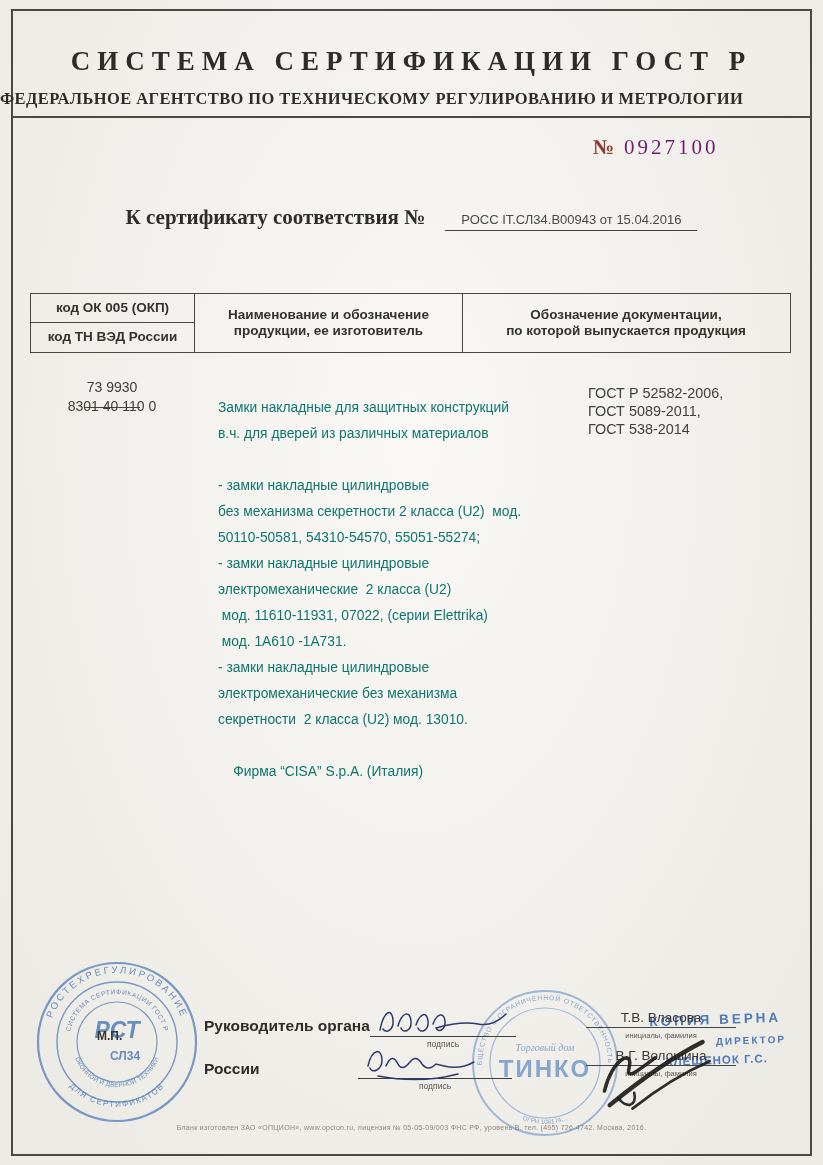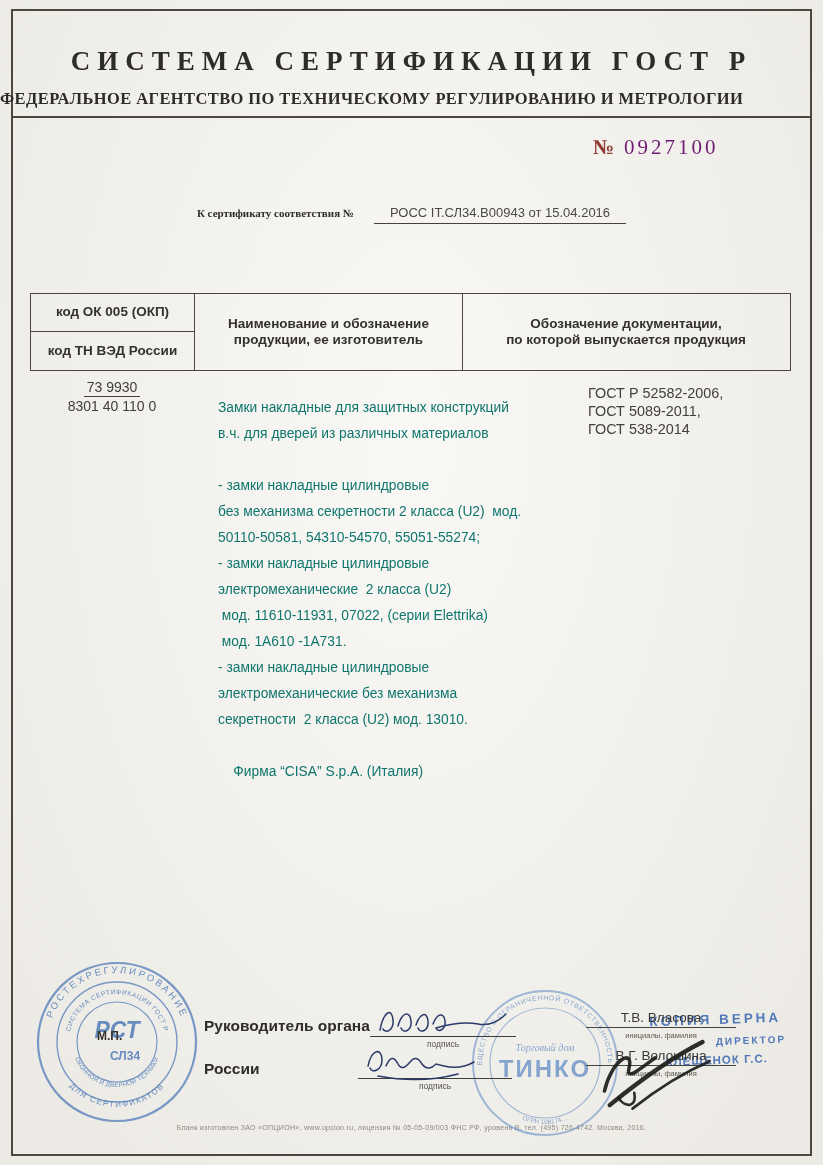--- a/index.html
+++ b/index.html
@@ -18,40 +18,40 @@
   .header-rule{left:11px;right:11px;top:116px;height:2px;background:#4b4842;}
 
   .doc-number{left:593px;top:135px;font-size:21px;letter-spacing:2px;white-space:nowrap;}
   .doc-number .pref{font-family:"Liberation Serif",serif;font-weight:bold;color:#8f3c32;margin-right:8px;}
   .doc-number .val{font-family:Liberation Serif, serif;color:#701a75;letter-spacing:3px;text-align:center;}
 
   .appendix-title{left:0;right:0;top:166px;text-align:center;font-weight:bold;font-size:23px;
              letter-spacing:3px;color:#2f2d29;}
 
   .cert-line{left:0;right:0;top:205px;display:flex;justify-content:center;align-items:baseline;}
-  .cert-line .lbl{font-family:"Liberation Serif",serif;font-weight:bold;font-size:11px;color:#2f2d29;margin-right:20px;}
+  .cert-line .lbl{font-family:"Liberation Serif",serif;font-weight:bold;font-size:21px;color:#2f2d29;margin-right:20px;}
   .cert-line .val{font-size:13px;color:#4b4945;border-bottom:1.5px solid #45423c;padding:0 16px 3px 16px;}
 
   .scope{left:0;right:0;top:243px;text-align:center;font-weight:bold;font-size:15.5px;
          line-height:19px;color:#2f2d29;}
 
   
-  .tbl{left:30px;top:293px;width:761px;height:78px;border:1.6px solid #4a473f;box-sizing:border-box;}
+  .tbl{left:30px;top:293px;width:761px;height:60px;border:1.6px solid #4a473f;box-sizing:border-box;}
   .tbl .col{position:absolute;top:0;height:100%;box-sizing:border-box;}
   .tbl .c1{left:0;width:164px;border-right:1.6px solid #4a473f;}
   .tbl .c2{left:164px;width:268px;border-right:1.6px solid #4a473f;}
   .tbl .c3{left:432px;width:326px;}
   .tbl .c1a{position:absolute;left:0;top:0;width:100%;height:50%;border-bottom:1.6px solid #4a473f;box-sizing:border-box;}
   .tbl .c1b{position:absolute;left:0;bottom:0;width:100%;height:50%;}
   .cell{display:flex;align-items:center;justify-content:center;height:100%;text-align:center;
         font-weight:bold;font-size:13.5px;line-height:16.5px;color:#34322d;white-space:pre-line;}
 
   
   .okp-code{left:30px;top:379px;width:164px;text-align:center;font-size:14px;color:#403e39;}
-  .okp-code span{border-bottom:1.2px solid #45423c;padding:0 3px 1px;text-align:right;}
+  .okp-code span{border-bottom:1.2px solid #45423c;padding:0 3px 12px;text-align:right;}
   .tnved-code{left:30px;top:398px;width:164px;text-align:center;font-size:14px;color:#403e39;}
   .product{left:218px;top:395px;width:340px;font-size:13.8px;line-height:26px;
            white-space:pre-wrap;color:#0f766e;}
   .docs{left:588px;top:384px;width:218px;font-size:14.4px;line-height:18.2px;
         white-space:pre-line;color:#43413c;}
 
   
   .mp-label{left:97px;top:1029px;font-weight:bold;font-size:12px;color:#34322d;z-index:6;}
   .head-label{left:204px;top:1017px;font-weight:bold;font-size:15.5px;color:#2f2d29;z-index:6;}
   .expert-label{left:204px;top:1060px;font-weight:bold;font-size:15.5px;color:#2f2d29;z-index:6;}

